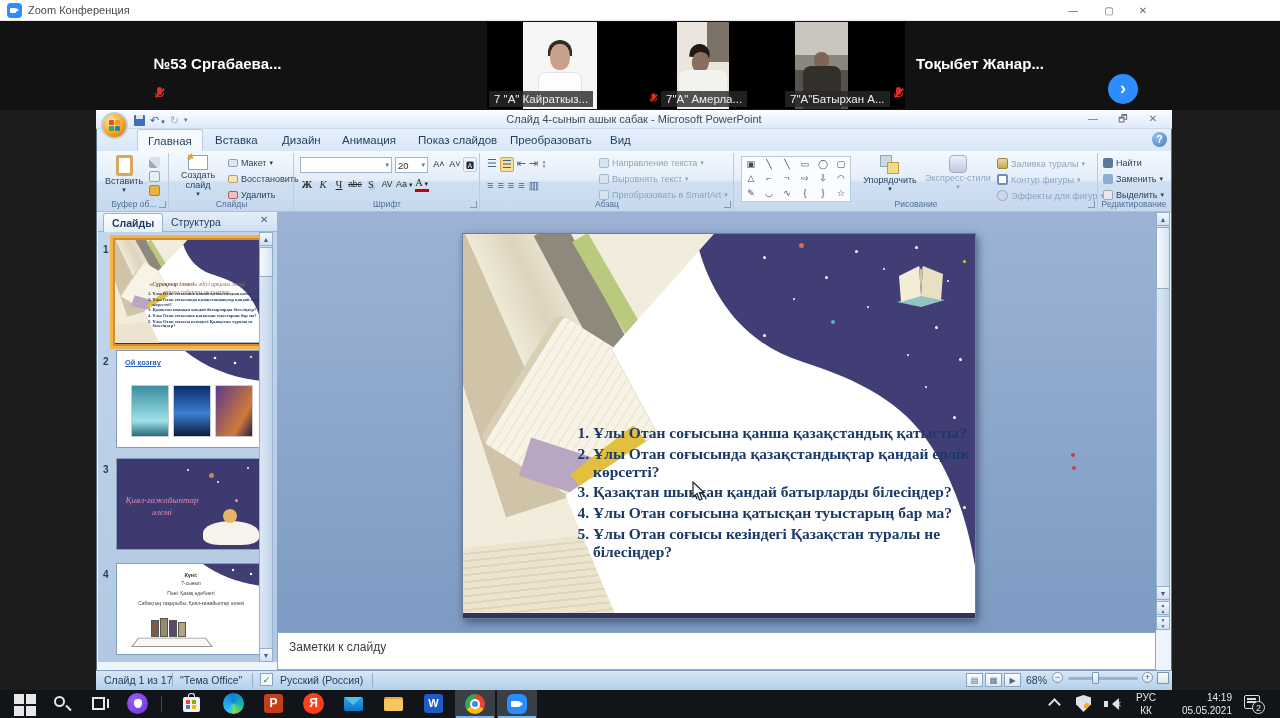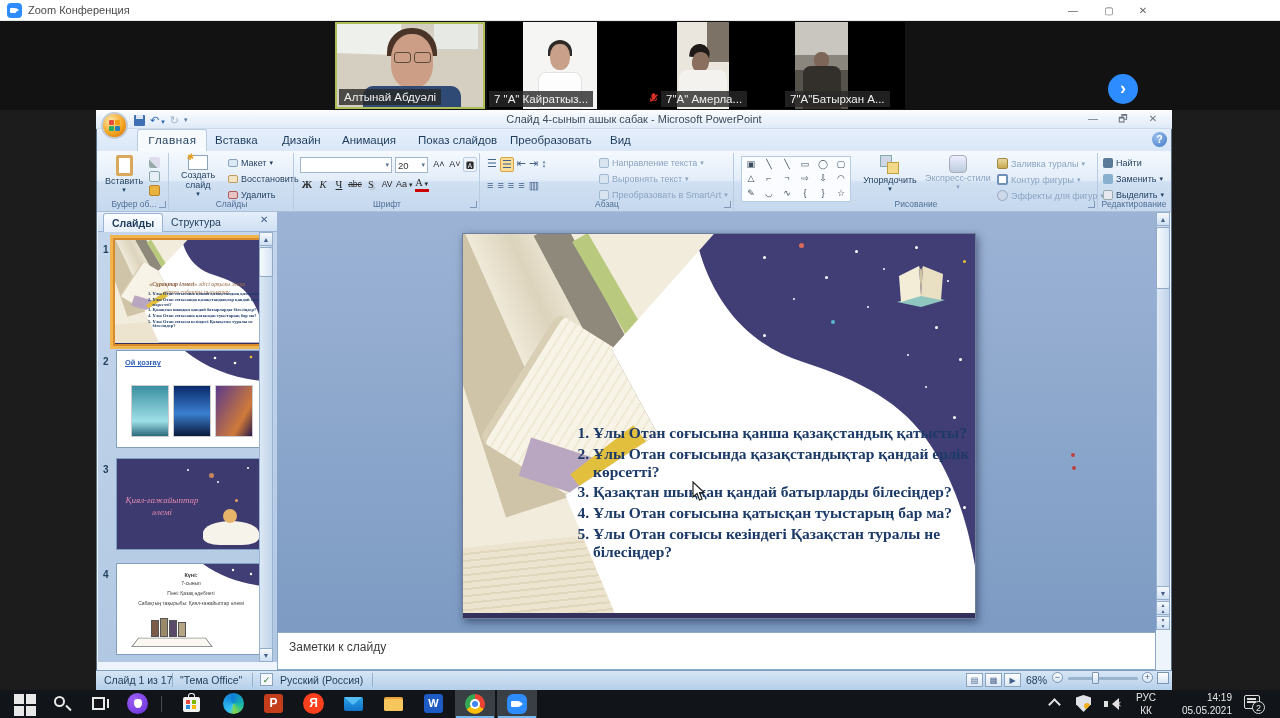--- a/index.html
+++ b/index.html
@@ -132,31 +132,29 @@
       <div class="camtri"></div>
     </div>
     <div class="abs zoom-title">Zoom Конференция</div>
     <div class="abs zwc" style="left:1058px;">—</div>
     <div class="abs zwc" style="left:1094px;">▢</div>
     <div class="abs zwc" style="left:1128px;">✕</div>
   </div>
 
   <div class="abs video-strip">
 
-
-    <div class="abs vtile" style="left:335px;top:1px;width:150px;height:87px;border:2px solid #aebf5a;background:#d5cfc2;">
-      <div class="abs" style="left:-6px;top:-4px;width:70px;height:34px;background:#eef0ec;transform:rotate(2deg);"></div>
-      <div class="abs" style="left:96px;top:-4px;width:46px;height:30px;background:#e7e9e4;border:1px solid #cfd2ca;"></div>
-      <div class="abs" style="left:50px;top:4px;width:50px;height:28px;background:#4a3428;border-radius:24px 24px 0 0;"></div>
-      <div class="abs" style="left:54px;top:10px;width:42px;height:54px;background:#cb9e85;border-radius:46% 46% 42% 42%;"></div>
-      <div class="abs" style="left:57px;top:28px;width:17px;height:11px;border:1.5px solid #5a4a3c;border-radius:3px;"></div>
-      <div class="abs" style="left:77px;top:28px;width:17px;height:11px;border:1.5px solid #5a4a3c;border-radius:3px;"></div>
-      <div class="abs" style="left:26px;top:62px;width:98px;height:24px;background:#2e4a75;border-radius:10px 10px 0 0;"></div>
-      <div class="vlabel" style="left:2px;bottom:2px;">Алтынай Абдуәлі</div>
-    </div>
+    <div class="abs" style="left:100px;top:0;width:235px;height:89px;">
+      <div class="abs pname" style="left:20px;top:34px;width:195px;">№53  Сргабаева...</div>
+      <div class="mic" style="left:55px;top:66px;">
+          <i class="body"></i>
+          <i class="stand"></i>
+          <i class="slash"></i>
+        </div>
+    </div>
+
 
     <div class="abs" style="left:487px;top:1px;width:158px;height:87px;background:#000;">
       <div class="abs vtile" style="left:36px;top:0;width:74px;height:87px;background:#f5f5f3;">
         <div class="abs" style="left:25px;top:18px;width:24px;height:16px;background:#2f2a28;border-radius:12px 12px 0 0;"></div>
         <div class="abs" style="left:27px;top:22px;width:20px;height:26px;background:#c9a08a;border-radius:45%;"></div>
         <div class="abs" style="left:15px;top:50px;width:44px;height:37px;background:#fdfdfd;border-radius:8px 8px 0 0;border:1px solid #e2e2e2;"></div>
       </div>
       <div class="vlabel" style="left:2px;bottom:2px;max-width:152px;">7 "А" Кайраткыз...</div>
     </div>
 
@@ -176,20 +174,28 @@
     </div>
 
     <div class="abs" style="left:785px;top:1px;width:120px;height:87px;background:#000;">
       <div class="abs vtile" style="left:10px;top:0;width:53px;height:87px;background:linear-gradient(#c9c6c0 0 38%,#8a867e 38% 55%,#55524c 55%);">
         <div class="abs" style="left:19px;top:30px;width:15px;height:17px;background:#7d6657;border-radius:45%;"></div>
         <div class="abs" style="left:8px;top:44px;width:38px;height:43px;background:#33302c;border-radius:8px 8px 0 0;"></div>
       </div>
       <div class="vlabel" style="left:0px;bottom:2px;max-width:118px;">7"А"Батырхан А...</div>
     </div>
 
+    <div class="abs" style="left:880px;top:0;width:200px;height:89px;">
+      <div class="abs pname" style="left:10px;top:34px;width:180px;">Тоқыбет  Жанар...</div>
+      <div class="mic" style="left:14px;top:66px;">
+          <i class="body"></i>
+          <i class="stand"></i>
+          <i class="slash"></i>
+        </div>
+    </div>
     <div class="abs next-btn">›</div>
   </div>
 
   <div class="abs ppt"></div>
 
   <div class="abs ppt-titlebar"></div>
   <div class="abs office-orb">
     <div class="orb-grid">
         <i style="background:#e74c3c;"></i>
         <i style="background:#f39c12;"></i>
@@ -202,21 +208,21 @@
     <span class="u dd">↶</span>
     <span class="r">↻</span>
     <span style="font-size:7px;color:#5a7694;">▾</span>
   </div>
   <div class="abs ppt-title">Слайд 4-сынып ашык сабак - Microsoft PowerPoint</div>
   <div class="abs pwc" style="left:1080px;">—</div>
   <div class="abs pwc" style="left:1110px;">🗗</div>
   <div class="abs pwc" style="left:1140px;">✕</div>
 
   <div class="abs tabrow"></div>
-  <div class="ptab active" style="left:137px;font-family:Liberation Mono, monospace;">Главная</div>
+  <div class="ptab active" style="left:137px;">Главная</div>
   <div class="ptab" style="left:205px;">Вставка</div>
   <div class="ptab" style="left:272px;">Дизайн</div>
   <div class="ptab" style="left:332px;">Анимация</div>
   <div class="ptab" style="left:408px;">Показ слайдов</div>
   <div class="ptab" style="left:500px;">Преобразовать</div>
   <div class="ptab" style="left:600px;">Вид</div>
   <div class="abs helpbtn">?</div>
 
   <div class="abs ribbon"></div>
 

